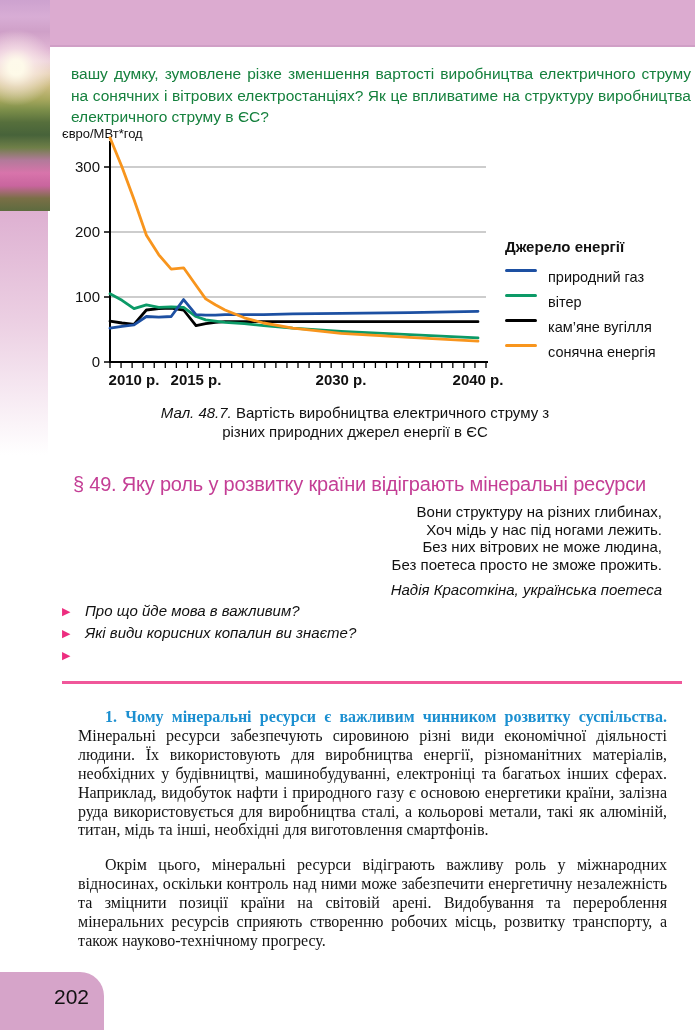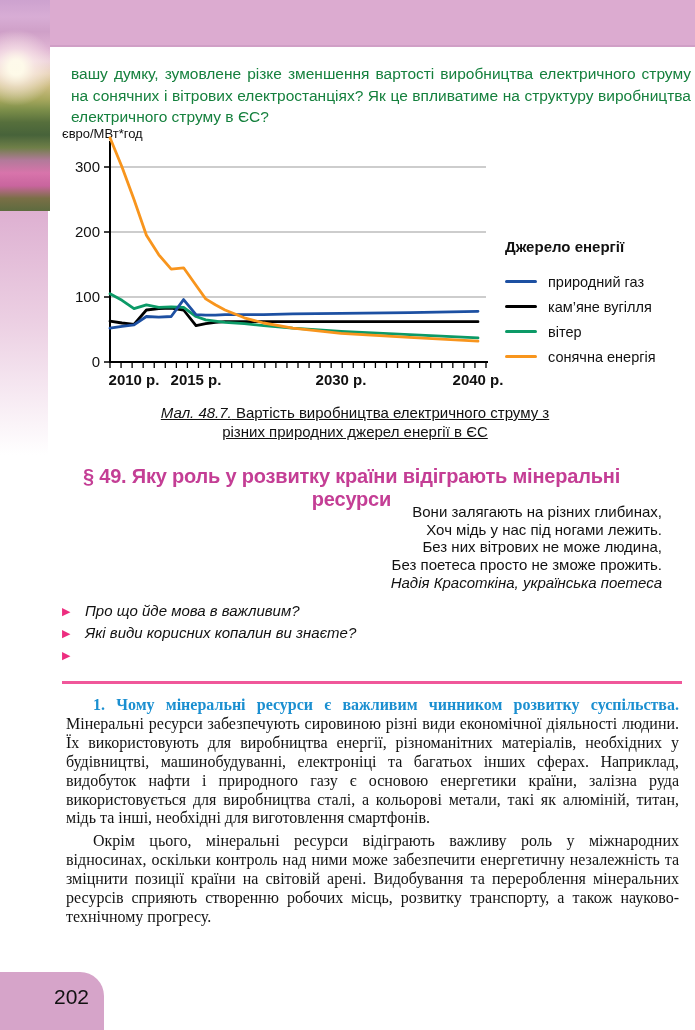--- a/index.html
+++ b/index.html
@@ -29,55 +29,55 @@
 
   
   .intro{position:absolute;left:62px;top:54px;width:620px;margin:9px;
          font-size:15.5px;line-height:21.5px;color:#15803d;text-align:justify;}
 
   
   .ylabel{position:absolute;left:62px;top:126px;font-size:13px;color:#111;}
   .chart-svg{position:absolute;left:60px;top:133px;}
   .legend{position:absolute;left:505px;top:238px;width:185px;}
   .legend-title{font-size:15px;font-weight:bold;color:#111;display:block;margin-bottom:14px;}
-  .legend-item{display:flex;align-items:center;height:25px;}
+  .legend-item{display:flex;align-items:flex-start;height:25px;}
   .legend-swatch{width:32px;height:3px;border-radius:2px;margin-right:11px;flex:0 0 auto;}
   .legend-label{font-size:14.5px;color:#111;white-space:nowrap;}
 
   
   .caption{position:absolute;left:62px;top:403px;width:586px;margin:0;text-align:center;
-           font-size:15px;line-height:19px;color:#111;text-decoration:underline;}
+           font-size:15px;line-height:19px;color:#111;}
   .caption-inner{display:block;max-width:420px;margin:0 auto;}
   .caption-label{font-style:italic;}
 
   
-  .heading{position:absolute;left:40px;top:461px;width:615px;margin:4px;text-align:center;
-           font-size:20px;font-weight:bold;letter-spacing:-0.2px;
+  .heading{position:absolute;left:40px;top:461px;width:615px;margin:12px;text-align:center;
+           font-size:20px;font-weight:normal;letter-spacing:-0.2px;
            color:var(--heading-pink,#c43e95);}
 
   
   .epigraph{position:absolute;right:33px;top:503px;width:440px;text-align:right;
             font-size:15px;line-height:17.6px;color:#111;}
-  .epigraph-attr{font-style:italic;display:block;margin-top:1px;}
+  .epigraph-attr{font-style:italic;display:block;margin-top:8px;}
 
   
   .questions{position:absolute;left:62px;top:602px;width:622px;margin:0;padding:0;list-style:none;
              font-style:italic;font-size:15px;line-height:17.8px;color:#111;}
   .question{position:relative;padding-left:23px;margin:0 0 4px 0;}
   .q-marker{position:absolute;left:0;top:1px;font-style:normal;font-size:11px;
             color:var(--bullet-pink,#ed2d7f);}
 
   .divider{position:absolute;left:62px;top:681px;width:620px;height:3px;
            background:var(--divider-pink,#f0579a);}
 
   
   .body-text{position:absolute;left:62px;top:692px;width:621px;
              font-family:"Liberation Serif",serif;font-size:16px;line-height:18.9px;
              color:#131313;text-align:justify;}
-  .body-text p{margin:4px;text-indent:27px;}
+  .body-text p{margin:16px;text-indent:27px;}
   .lead{font-weight:bold;color:var(--lead-blue,#1b8fd0);}
 </style>
 </head>
 <body style="--border-pink: #dcabd0; --tab-pink: #d6a4c9; --heading-pink: #c43e95; --lead-blue: #1b8fd0; --bullet-pink: #ed2d7f; --divider-pink: #f0579a;">
 
 <div class="page">
 
   <div class="top-band"></div>
   <div class="left-column"></div>
   <div class="photo"></div>
@@ -146,44 +146,44 @@
     </svg>
 
   <div class="legend">
     <span class="legend-title">Джерело енергії</span>
     <div id="legend-items">
         <div class="legend-item">
           <span class="legend-swatch" style="background: rgb(29, 80, 162);"></span>
           <span class="legend-label">природний газ</span>
         </div>
         <div class="legend-item">
+          <span class="legend-swatch" style="background: rgb(12, 154, 103);"></span>
+          <span class="legend-label">вітер</span>
+        </div>
+        <div class="legend-item">
           <span class="legend-swatch" style="background: rgb(0, 0, 0);"></span>
           <span class="legend-label">кам’яне вугілля</span>
-        </div>
-        <div class="legend-item">
-          <span class="legend-swatch" style="background: rgb(12, 154, 103);"></span>
-          <span class="legend-label">вітер</span>
         </div>
         <div class="legend-item">
           <span class="legend-swatch" style="background: rgb(248, 149, 29);"></span>
           <span class="legend-label">сонячна енергія</span>
         </div>
       </div>
   </div>
 
   <p class="caption">
     <span class="caption-inner"><span class="caption-label">Мал. 48.7.</span>
     <span>Вартість виробництва електричного струму з різних природних джерел енергії в ЄС</span></span>
   </p>
 
   <h1 class="heading">§ 49. Яку роль у розвитку країни відіграють мінеральні ресурси</h1>
 
   <div class="epigraph">
     <div id="epigraph-lines">
-        <div>Вони залягають на різних глибинах,</div>
+        <div>Вони структуру на різних глибинах,</div>
         <div>Хоч мідь у нас під ногами лежить.</div>
         <div>Без них вітрових не може людина,</div>
         <div>Без поетеса просто не зможе прожить.</div>
       </div>
     <span class="epigraph-attr">Надія Красоткіна, українська поетеса</span>
   </div>
 
   <ul class="questions" id="questions-list">
       <li class="question"><span class="q-marker">▶</span><span>Про що йде мова в важливим?</span></li>
       <li class="question"><span class="q-marker">▶</span><span>Які види корисних копалин ви знаєте?</span></li>

